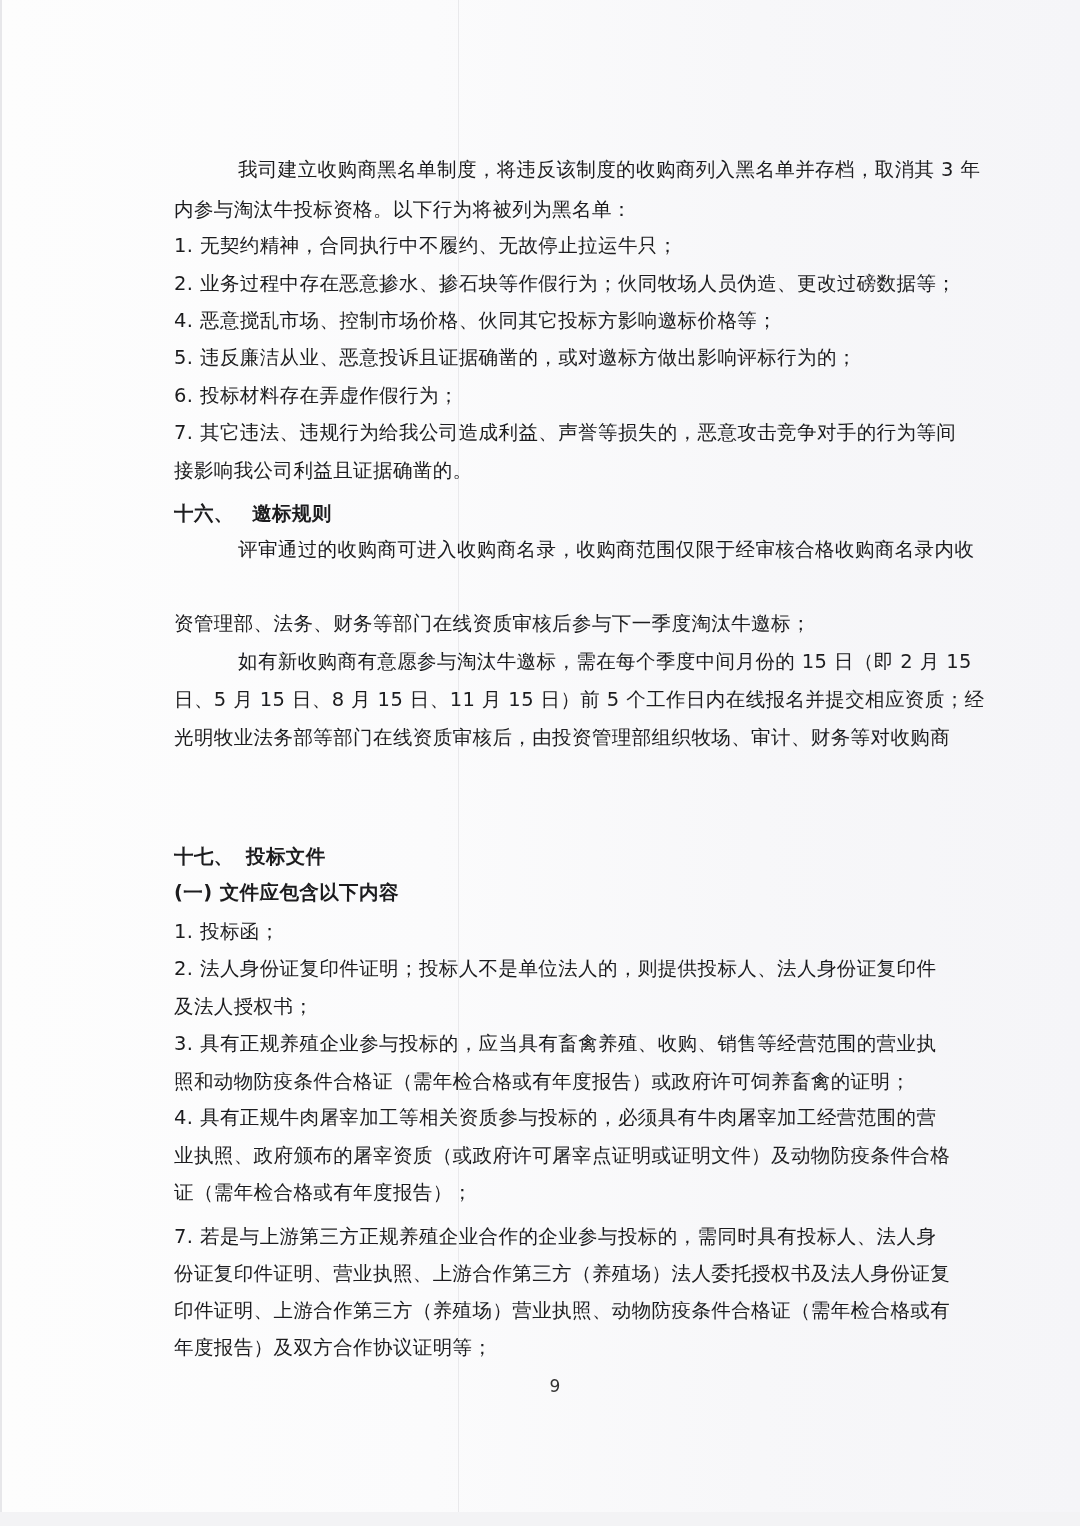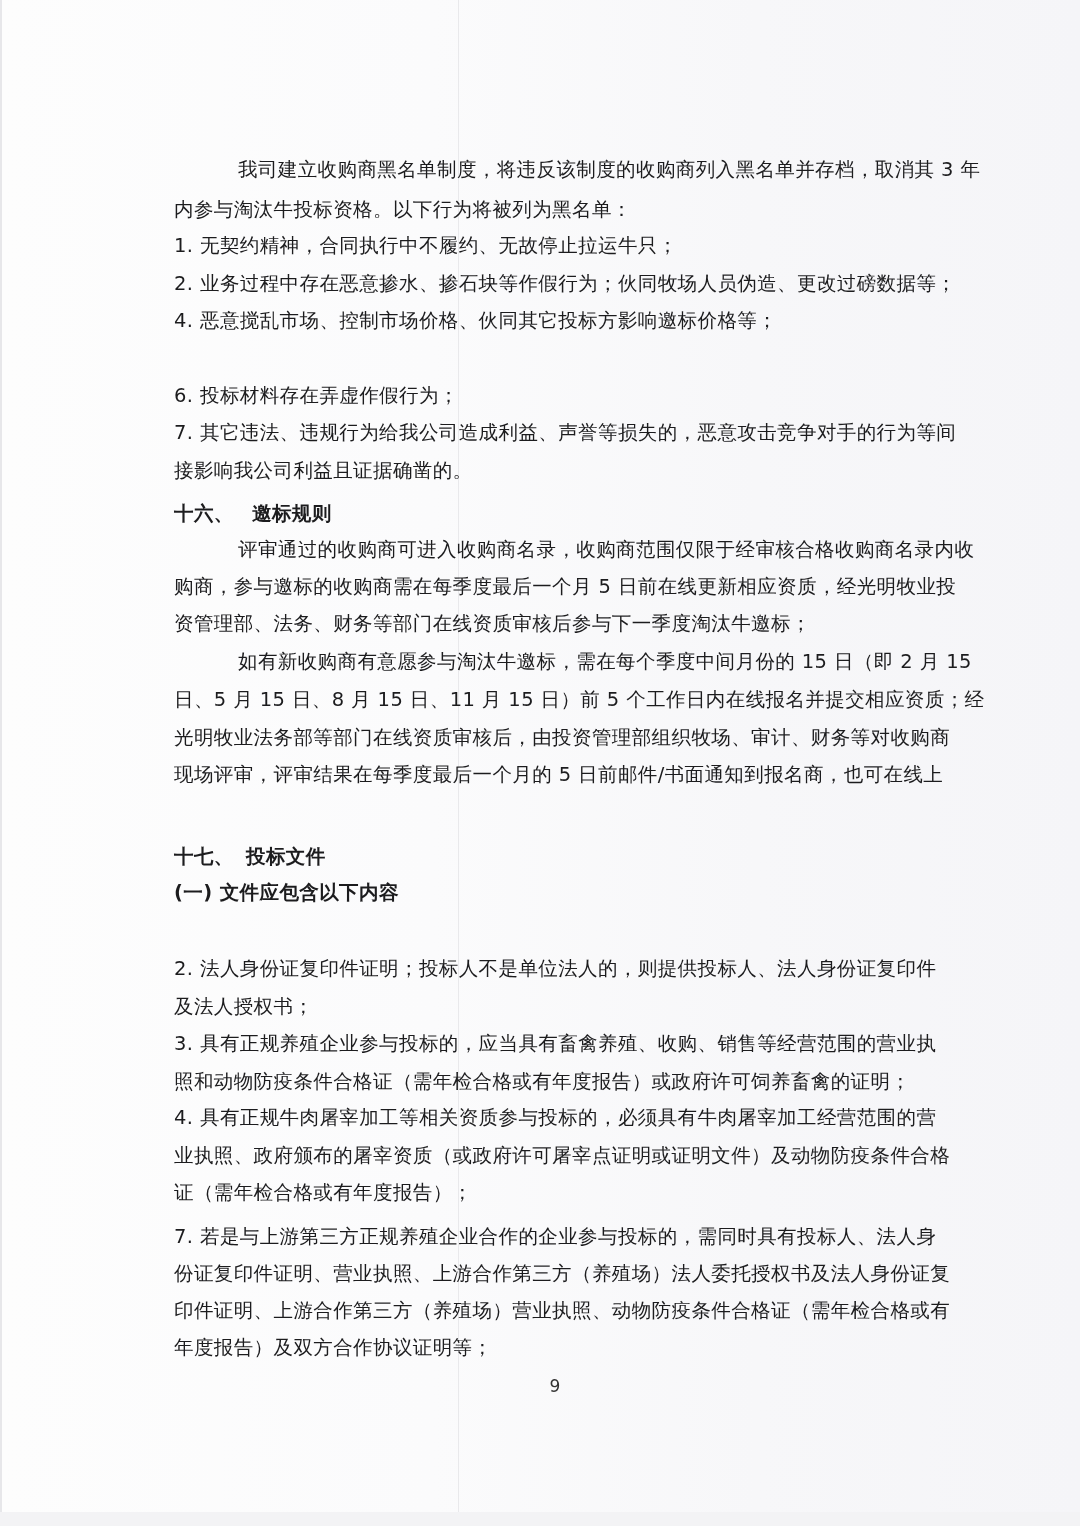--- a/index.html
+++ b/index.html
@@ -72,42 +72,42 @@
   <div class="edge-left"></div>
   <div class="fold"></div>
   <div class="edge-bottom"></div>
 
   <div class="line indent justify" style="top:157px">我司建立收购商黑名单制度，将违反该制度的收购商列入黑名单并存档，取消其 3  年</div>
   <div class="line" style="top:197px">内参与淘汰牛投标资格。以下行为将被列为黑名单：</div>
 
   <div class="line" style="top:233px">1. 无契约精神，合同执行中不履约、无故停止拉运牛只；</div>
   <div class="line justify" style="top:271px">2. 业务过程中存在恶意掺水、掺石块等作假行为；伙同牧场人员伪造、更改过磅数据等；</div>
   <div class="line" style="top:308px">4. 恶意搅乱市场、控制市场价格、伙同其它投标方影响邀标价格等；</div>
+  <div class="line" style="top:345px">5. 违反廉洁从业、恶意投诉且证据确凿的，或对邀标方做出影响评标行为的；</div>
   <div class="line" style="top:383px">6. 投标材料存在弄虚作假行为；</div>
   <div class="line justify" style="top:420px">7. 其它违法、违规行为给我公司造成利益、声誉等损失的，恶意攻击竞争对手的行为等间</div>
   <div class="line" style="top:458px">接影响我公司利益且证据确凿的。</div>
 
   <div class="line heading" style="top:501px">
     <span class="num">十六、</span><span>邀标规则</span>
   </div>
 
   <div class="line indent justify" style="top:537px">评审通过的收购商可进入收购商名录，收购商范围仅限于经审核合格收购商名录内收</div>
-  <div class="line justify" style="top:574px">购商，参与邀标的收购商需在每季度最后一个月 5 日前在线更新相应资质，经光明牧业投</div>
   <div class="line" style="top:611px">资管理部、法务、财务等部门在线资质审核后参与下一季度淘汰牛邀标；</div>
 
   <div class="line indent justify" style="top:649px">如有新收购商有意愿参与淘汰牛邀标，需在每个季度中间月份的 15 日（即 2 月 15</div>
   <div class="line justify" style="top:687px">日、5 月 15 日、8 月 15 日、11 月 15 日）前 5 个工作日内在线报名并提交相应资质；经</div>
   <div class="line justify" style="top:725px">光明牧业法务部等部门在线资质审核后，由投资管理部组织牧场、审计、财务等对收购商</div>
-  <div class="line justify" style="top:762px">现场评审，评审结果在每季度最后一个月的 5 日前邮件/书面通知到报名商，也可在线上</div>
 
   <div class="line heading" style="top:844px">
     <span class="num" style="width:72px">十七、</span><span>投标文件</span>
   </div>
   <div class="line heading" style="top:880px">(一) 文件应包含以下内容</div>
 
+  <div class="line" style="top:919px">1.  投标函；</div>
 
   <div class="line justify" style="top:956px">2.  法人身份证复印件证明；投标人不是单位法人的，则提供投标人、法人身份证复印件</div>
   <div class="line" style="top:994px">及法人授权书；</div>
 
   <div class="line justify" style="top:1031px">3.  具有正规养殖企业参与投标的，应当具有畜禽养殖、收购、销售等经营范围的营业执</div>
   <div class="line" style="top:1069px">照和动物防疫条件合格证（需年检合格或有年度报告）或政府许可饲养畜禽的证明；</div>
 
   <div class="line justify" style="top:1105px">4.  具有正规牛肉屠宰加工等相关资质参与投标的，必须具有牛肉屠宰加工经营范围的营</div>
   <div class="line justify" style="top:1143px">业执照、政府颁布的屠宰资质（或政府许可屠宰点证明或证明文件）及动物防疫条件合格</div>
   <div class="line" style="top:1180px">证（需年检合格或有年度报告）；</div>

